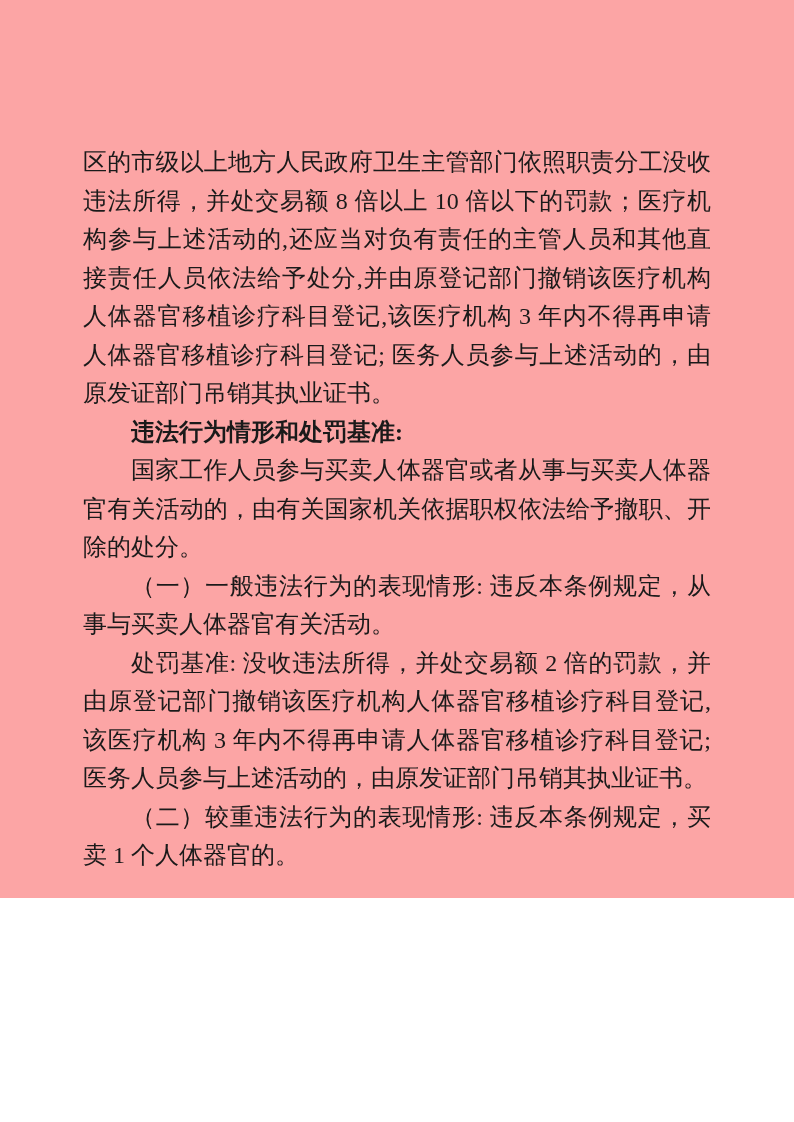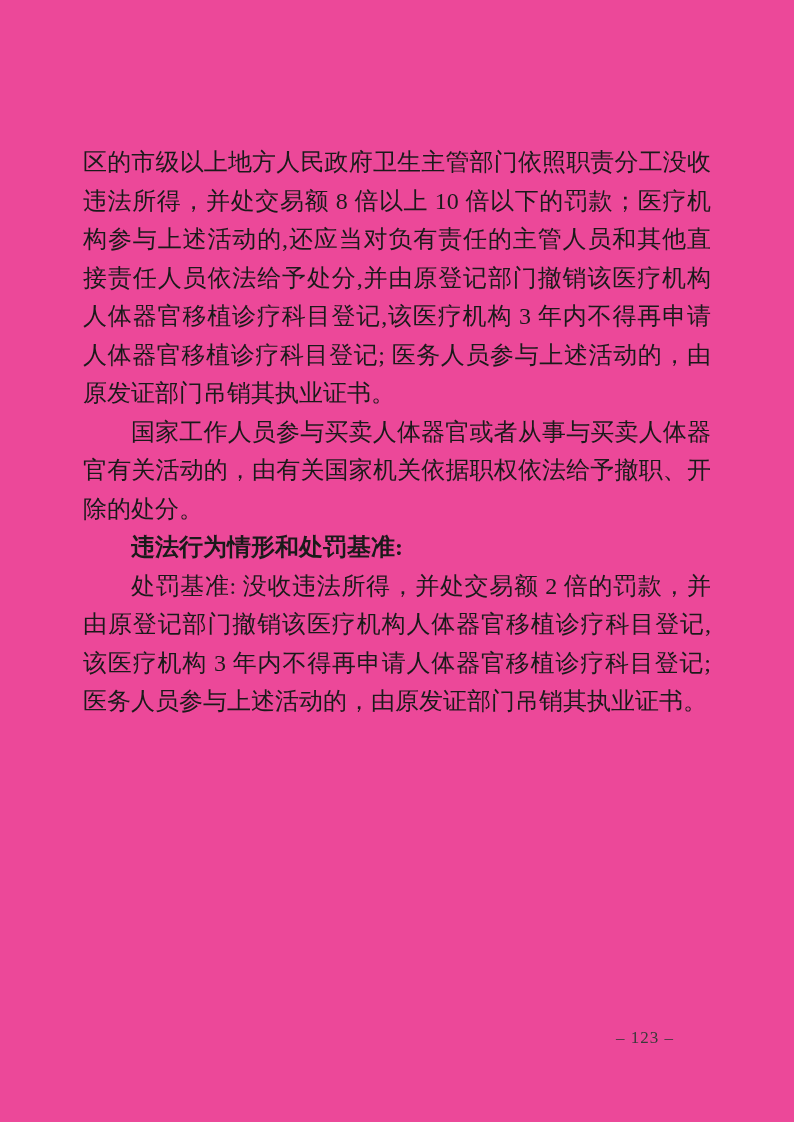--- a/index.html
+++ b/index.html
@@ -3,22 +3,22 @@
 <meta charset="utf-8">
 <style>
   html, body {
     margin: 0;
     padding: 0;
     background: #ffffff;
   }
   .page {
     position: relative;
     width: 794px;
-    height: 1122px;
-    background: #ec4899;
+    height: 898px;
+    background: #fca5a5;
     overflow: hidden;
     font-family: "Liberation Serif", "DejaVu Serif", serif;
     color: #1a1a1a;
   }
   .content {
     position: absolute;
     top: 143px;
     left: 83px;
     width: 628px;
     font-size: 24px;
@@ -44,19 +44,21 @@
     color: #3a3a3a;
     letter-spacing: 1px;
   }
 </style>
 </head>
 <body>
 
 <div class="page">
   <div class="content">
     <p>区的市级以上地方人民政府卫生主管部门依照职责分工没收违法所得，并处交易额 8 倍以上 10 倍以下的罚款；医疗机构参与上述活动的,还应当对负有责任的主管人员和其他直接责任人员依法给予处分,并由原登记部门撤销该医疗机构人体器官移植诊疗科目登记,该医疗机构 3 年内不得再申请人体器官移植诊疗科目登记; 医务人员参与上述活动的，由原发证部门吊销其执业证书。</p>
+    <p class="indent heading">违法行为情形和处罚基准:</p>
     <p class="indent">国家工作人员参与买卖人体器官或者从事与买卖人体器官有关活动的，由有关国家机关依据职权依法给予撤职、开除的处分。</p>
-    <p class="indent heading">违法行为情形和处罚基准:</p>
+    <p class="indent">（一）一般违法行为的表现情形: 违反本条例规定，从事与买卖人体器官有关活动。</p>
     <p class="indent">处罚基准: 没收违法所得，并处交易额 2 倍的罚款，并由原登记部门撤销该医疗机构人体器官移植诊疗科目登记,该医疗机构 3 年内不得再申请人体器官移植诊疗科目登记; 医务人员参与上述活动的，由原发证部门吊销其执业证书。</p>
+    <p class="indent">（二）较重违法行为的表现情形: 违反本条例规定，买卖 1 个人体器官的。</p>
   </div>
 
   <div class="page-footer">– 123 –</div>
 </div>
 
 </body></html>

